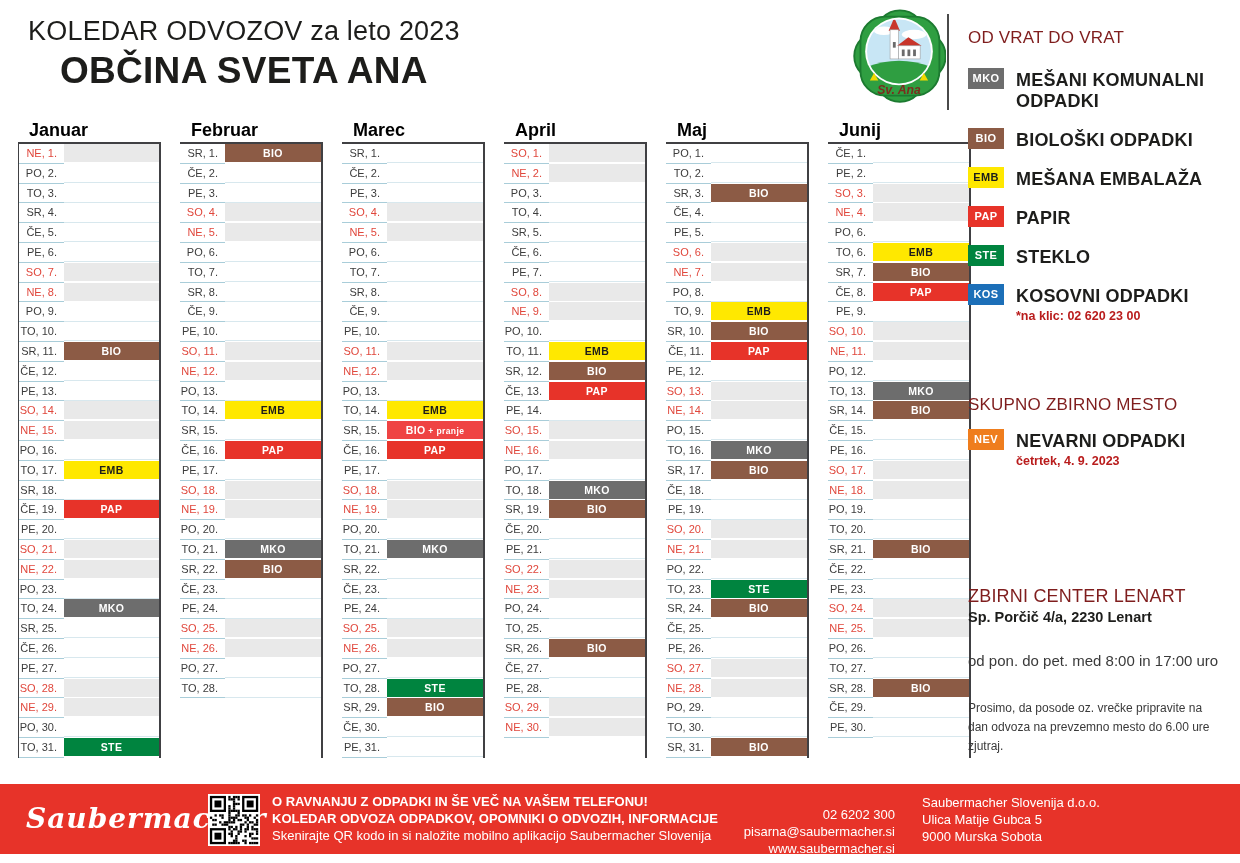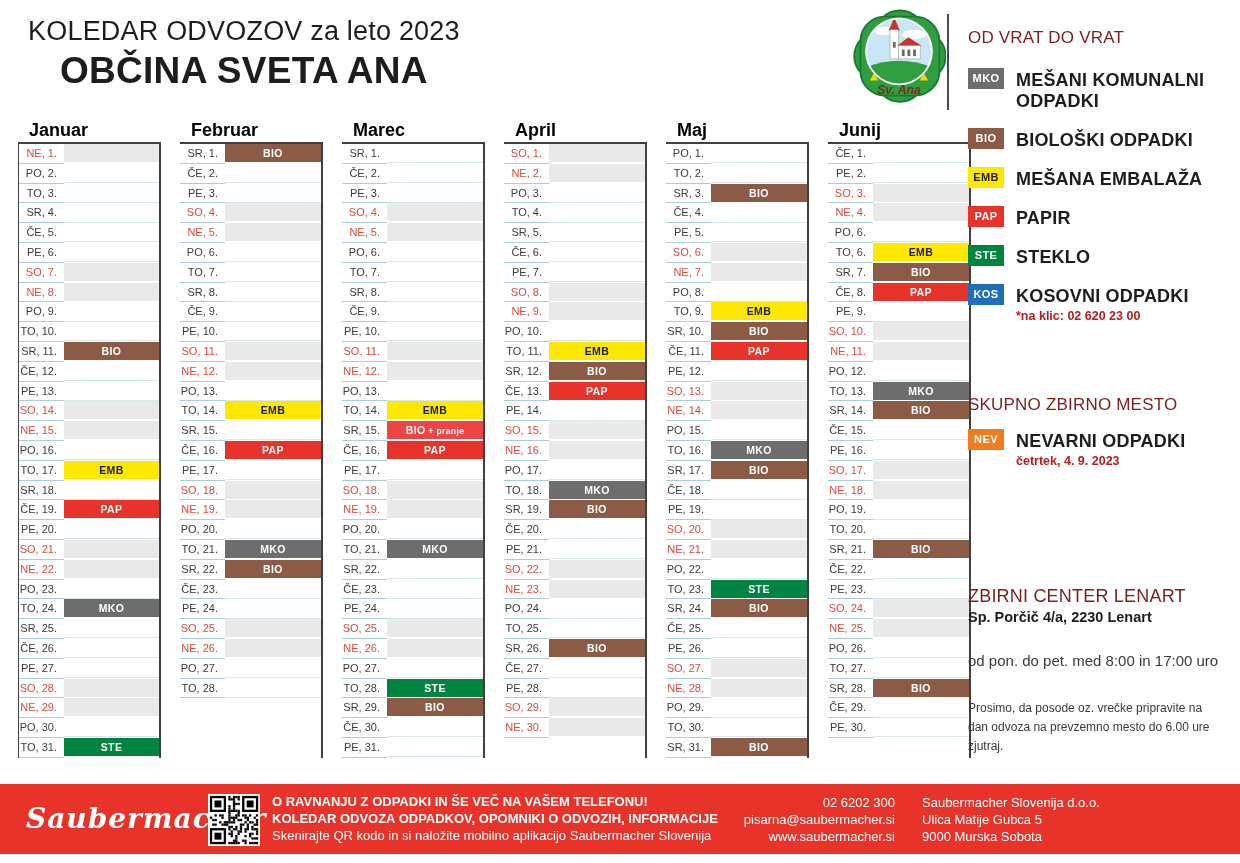--- a/index.html
+++ b/index.html
@@ -52,21 +52,21 @@
   .note.velja{margin-top:16px;}
   
   .footer{position:absolute;left:0;top:784px;width:1240px;height:70px;background:#e73329;color:#fff;}
   .brand{
     position:absolute;left:26px;top:18px;font-family:"DejaVu Serif", serif;
     font-style:italic;font-weight:700;font-size:28px;letter-spacing:1px;color:#fff;
   }
   .qr{position:absolute;left:208px;top:10px;}
   .promo{position:absolute;left:272px;top:9px;font-size:13px;line-height:17px;}
   .promo .b{font-weight:700;}
-  .contact{position:absolute;left:690px;top:10px;width:205px;text-align:right;font-size:13px;line-height:17px;}
+  .contact{position:absolute;left:690px;top:22px;width:205px;text-align:right;font-size:13px;line-height:17px;}
   .company{position:absolute;left:922px;top:10px;font-size:13px;line-height:17px;}
 </style>
 </head>
 <body>
 
 <div class="hdr">
   <div class="t1">KOLEDAR ODVOZOV za leto 2023</div>
   <div class="t2">OBČINA SVETA ANA</div>
 </div>
 

